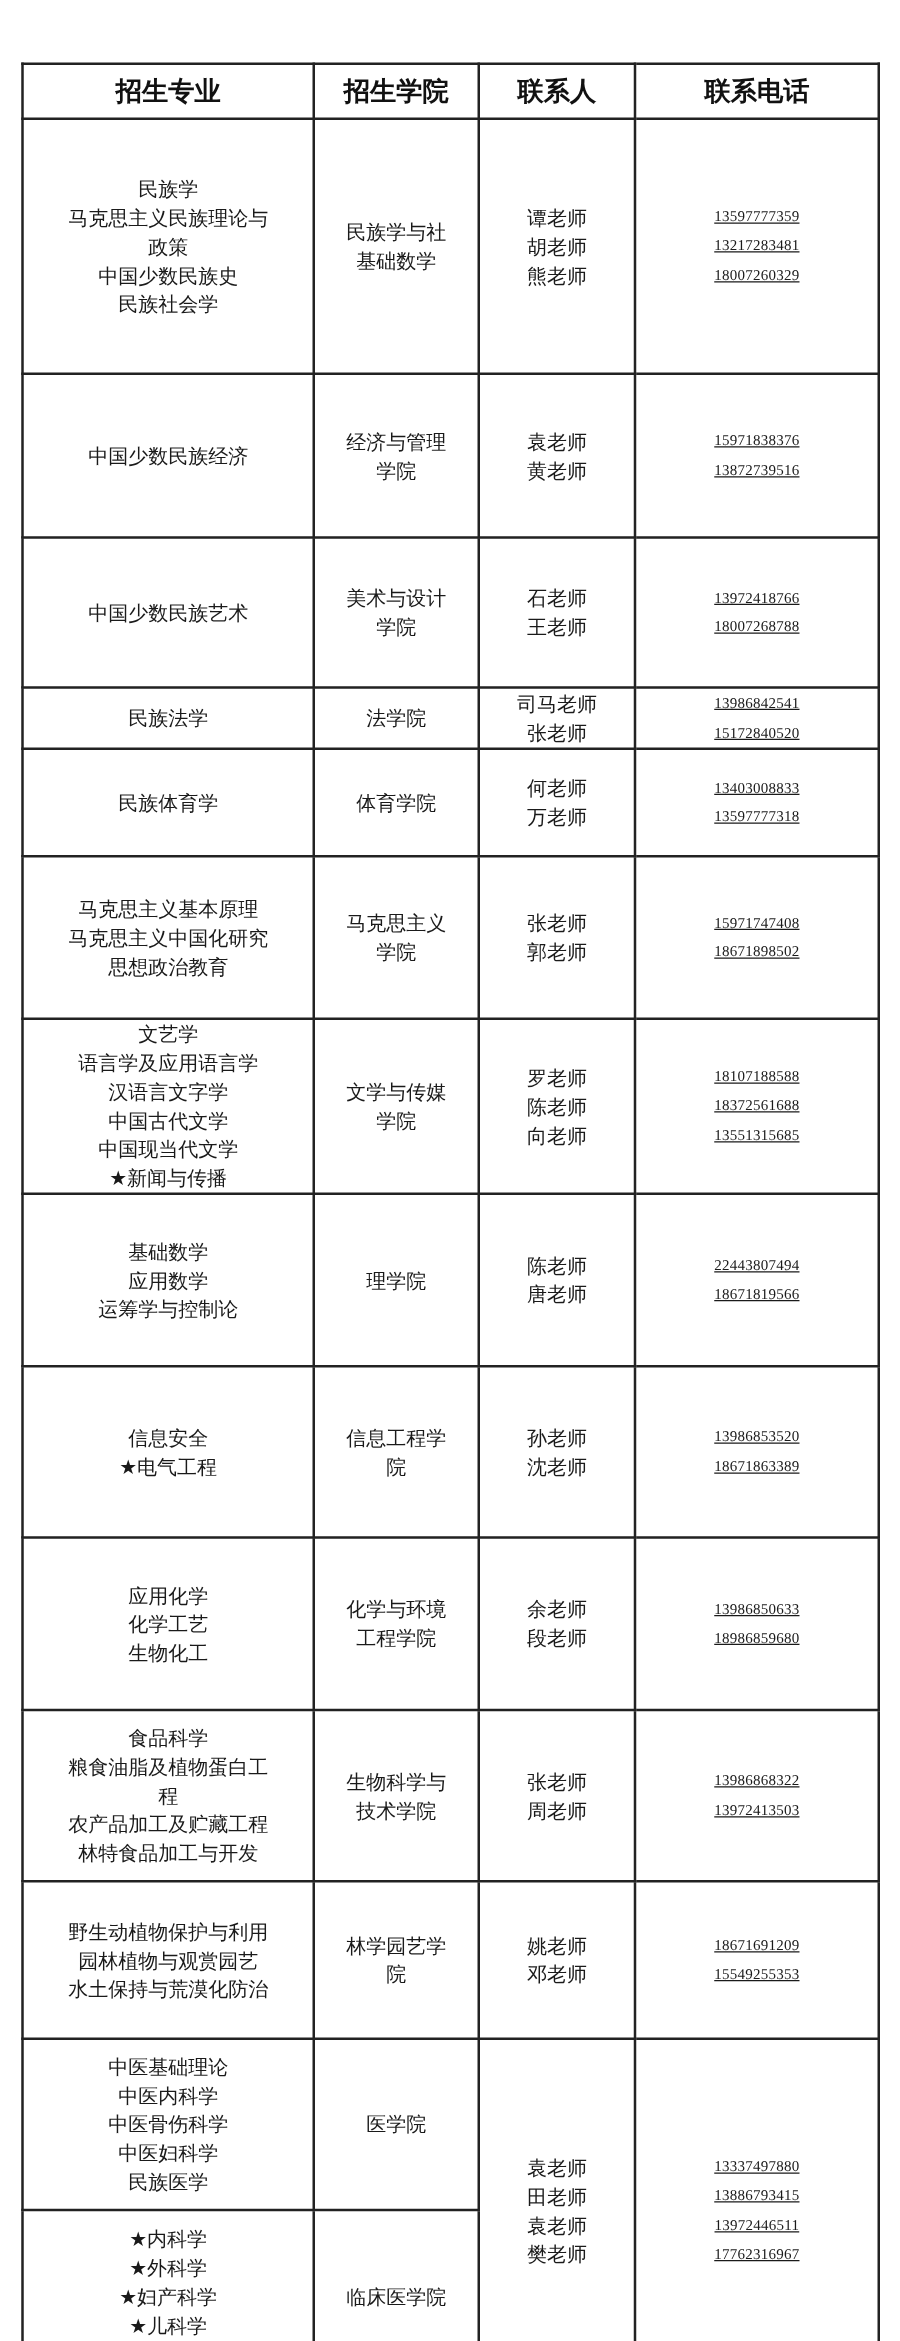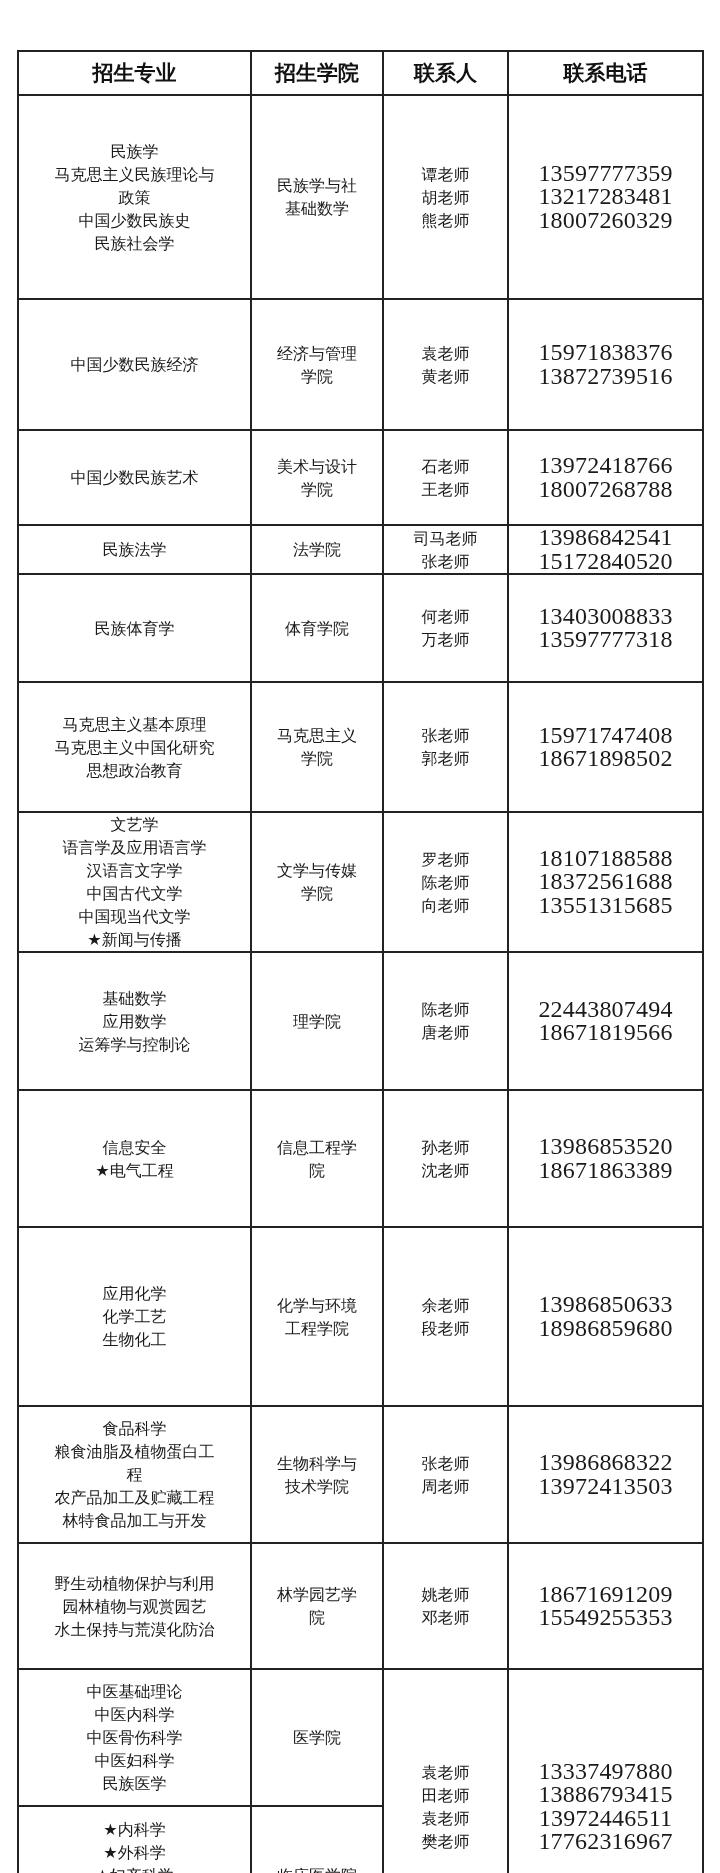--- a/index.html
+++ b/index.html
@@ -11,21 +11,21 @@
     width: 685px;
     margin-top: 28px;
   }
   table.contacts td, table.contacts th {
     border: 2px solid #222;
     text-align: center; vertical-align: middle;
     padding: 0;
   }
   th { font-size: 21px; font-weight: bold; height: 42px; color: #111; }
   td.major, td.college, td.person { font-size: 16px; line-height: 23px; }
-  td.phone { font-family: "Liberation Serif", "DejaVu Serif", serif; font-size: 24px; line-height: 23.5px; letter-spacing: 0.2px; }
+  td.phone { font-family: "Liberation Serif", "DejaVu Serif", serif; font-size: 12px; line-height: 23.5px; letter-spacing: 0.2px; text-decoration: underline; }
   .line { display: block; white-space: nowrap; }
   td.college .line { white-space: normal; }
   col.c1 { width: 233px; } col.c2 { width: 132px; } col.c3 { width: 125px; } col.c4 { width: 195px; }
 </style>
 </head>
 <body>
 
 <table class="contacts">
   <colgroup>
       <col class="c1">
@@ -75,21 +75,21 @@
         </td>
         <td class="person">
           <span class="line">袁老师</span>
           <span class="line">黄老师</span>
         </td>
         <td class="phone">
           <span class="line">15971838376</span>
           <span class="line">13872739516</span>
         </td>
       </tr>
-      <tr style="height: 95px;">
+      <tr style="height: 120px;">
         <td class="major">
           <span class="line">中国少数民族艺术</span>
         </td>
         <td class="college">
           <span class="line">美术与设计</span>
           <span class="line">学院</span>
         </td>
         <td class="person">
           <span class="line">石老师</span>
           <span class="line">王老师</span>
@@ -108,21 +108,21 @@
         </td>
         <td class="person">
           <span class="line">司马老师</span>
           <span class="line">张老师</span>
         </td>
         <td class="phone">
           <span class="line">13986842541</span>
           <span class="line">15172840520</span>
         </td>
       </tr>
-      <tr style="height: 108px; padding-left: 24px;">
+      <tr style="height: 86px; padding-left: 24px;">
         <td class="major">
           <span class="line">民族体育学</span>
         </td>
         <td class="college">
           <span class="line">体育学院</span>
         </td>
         <td class="person">
           <span class="line">何老师</span>
           <span class="line">万老师</span>
         </td>
@@ -203,21 +203,21 @@
         </td>
         <td class="person">
           <span class="line">孙老师</span>
           <span class="line">沈老师</span>
         </td>
         <td class="phone">
           <span class="line">13986853520</span>
           <span class="line">18671863389</span>
         </td>
       </tr>
-      <tr style="height: 179px;">
+      <tr style="height: 138px;">
         <td class="major">
           <span class="line">应用化学</span>
           <span class="line">化学工艺</span>
           <span class="line">生物化工</span>
         </td>
         <td class="college">
           <span class="line">化学与环境</span>
           <span class="line">工程学院</span>
         </td>
         <td class="person">

